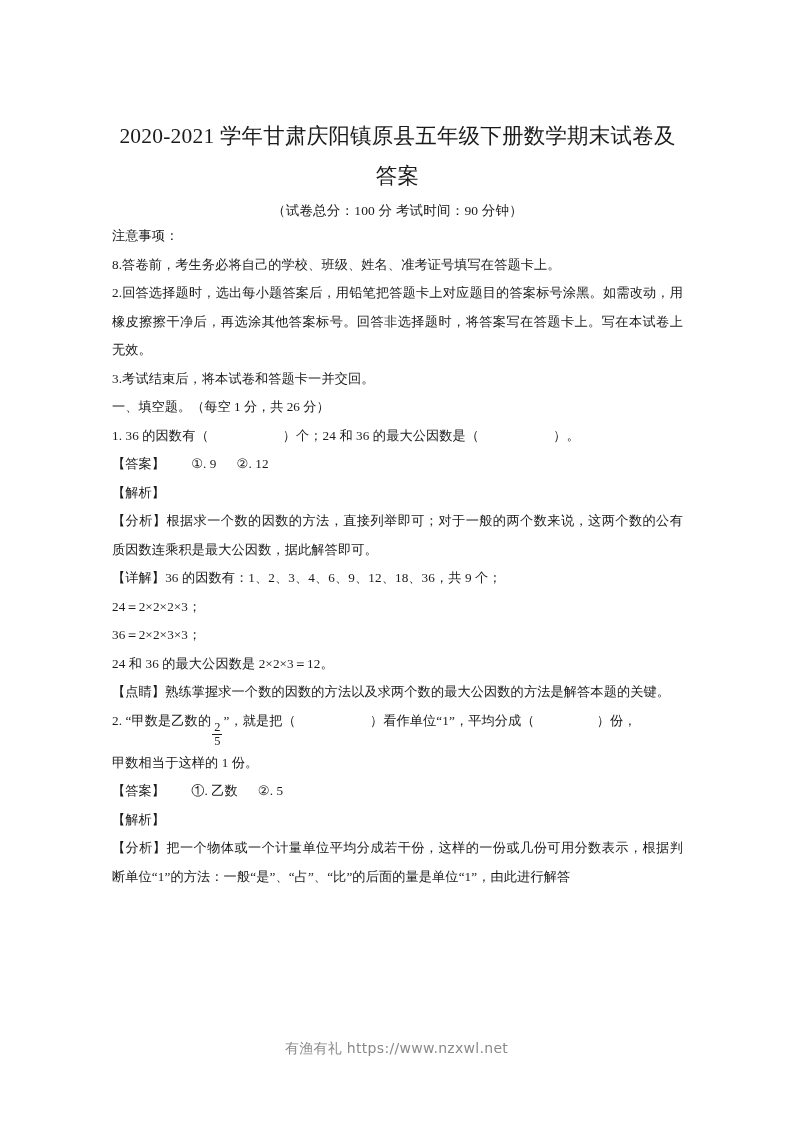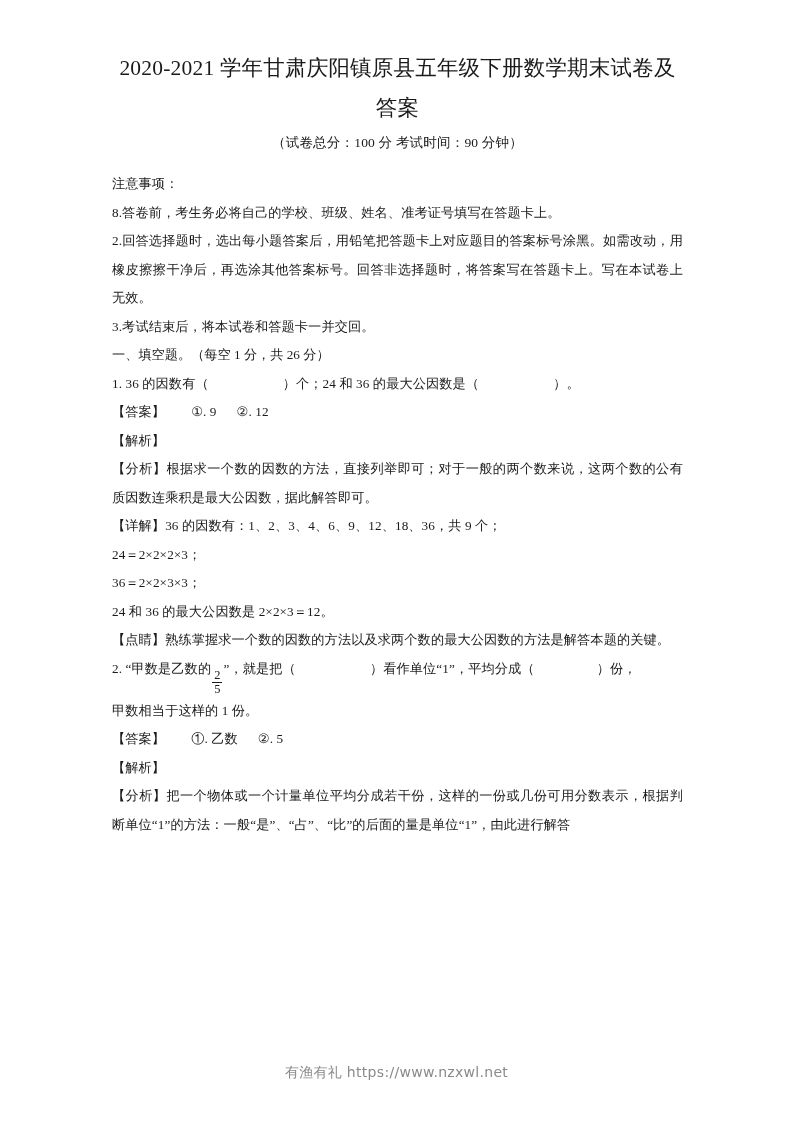--- a/index.html
+++ b/index.html
@@ -23,39 +23,38 @@
     box-sizing: border-box;
     padding: 0 110px 0 112px;
   }
   .doc-title {
     font-size: 21.5px;
     line-height: 40px;
     text-align: center;
     margin: 0;
     font-weight: normal;
     letter-spacing: 0.2px;
-    padding-top: 48px;
+    padding-top: 116px;
   }
   .subtitle {
     text-align: center;
     font-size: 13.5px;
     line-height: 22px;
     margin-top: 4px;
     letter-spacing: 0.2px;
   }
   .para {
     font-size: 13.2px;
     line-height: 28.5px;
     margin: 0;
     text-align: justify;
     text-justify: inter-ideograph;
     letter-spacing: 0.1px;
   }
   .notes-title {
-    margin-top: 16px;
   }
   .section-head {
     font-size: 13.2px;
     line-height: 28.5px;
     margin: 0;
   }
   .q-line { }
   .blank-gap {
     display: inline-block;
     width: 74px;
@@ -87,21 +86,21 @@
     padding: 0 2px;
   }
   .frac .den {
     display: block;
     padding: 0 2px;
     border-top: 1px solid #1a1a1a;
   }
   .footer {
     position: absolute;
     left: 0;
-    top: 1064px;
+    top: 1040px;
     width: 793px;
     text-align: center;
     font-size: 14px;
     color: #8a8a8a;
     font-family: "DejaVu Sans", "Liberation Sans", sans-serif;
     letter-spacing: 0.3px;
   }
   .footer .wm-cn {
     font-family: "DejaVu Sans", "Liberation Sans", sans-serif;
   }

